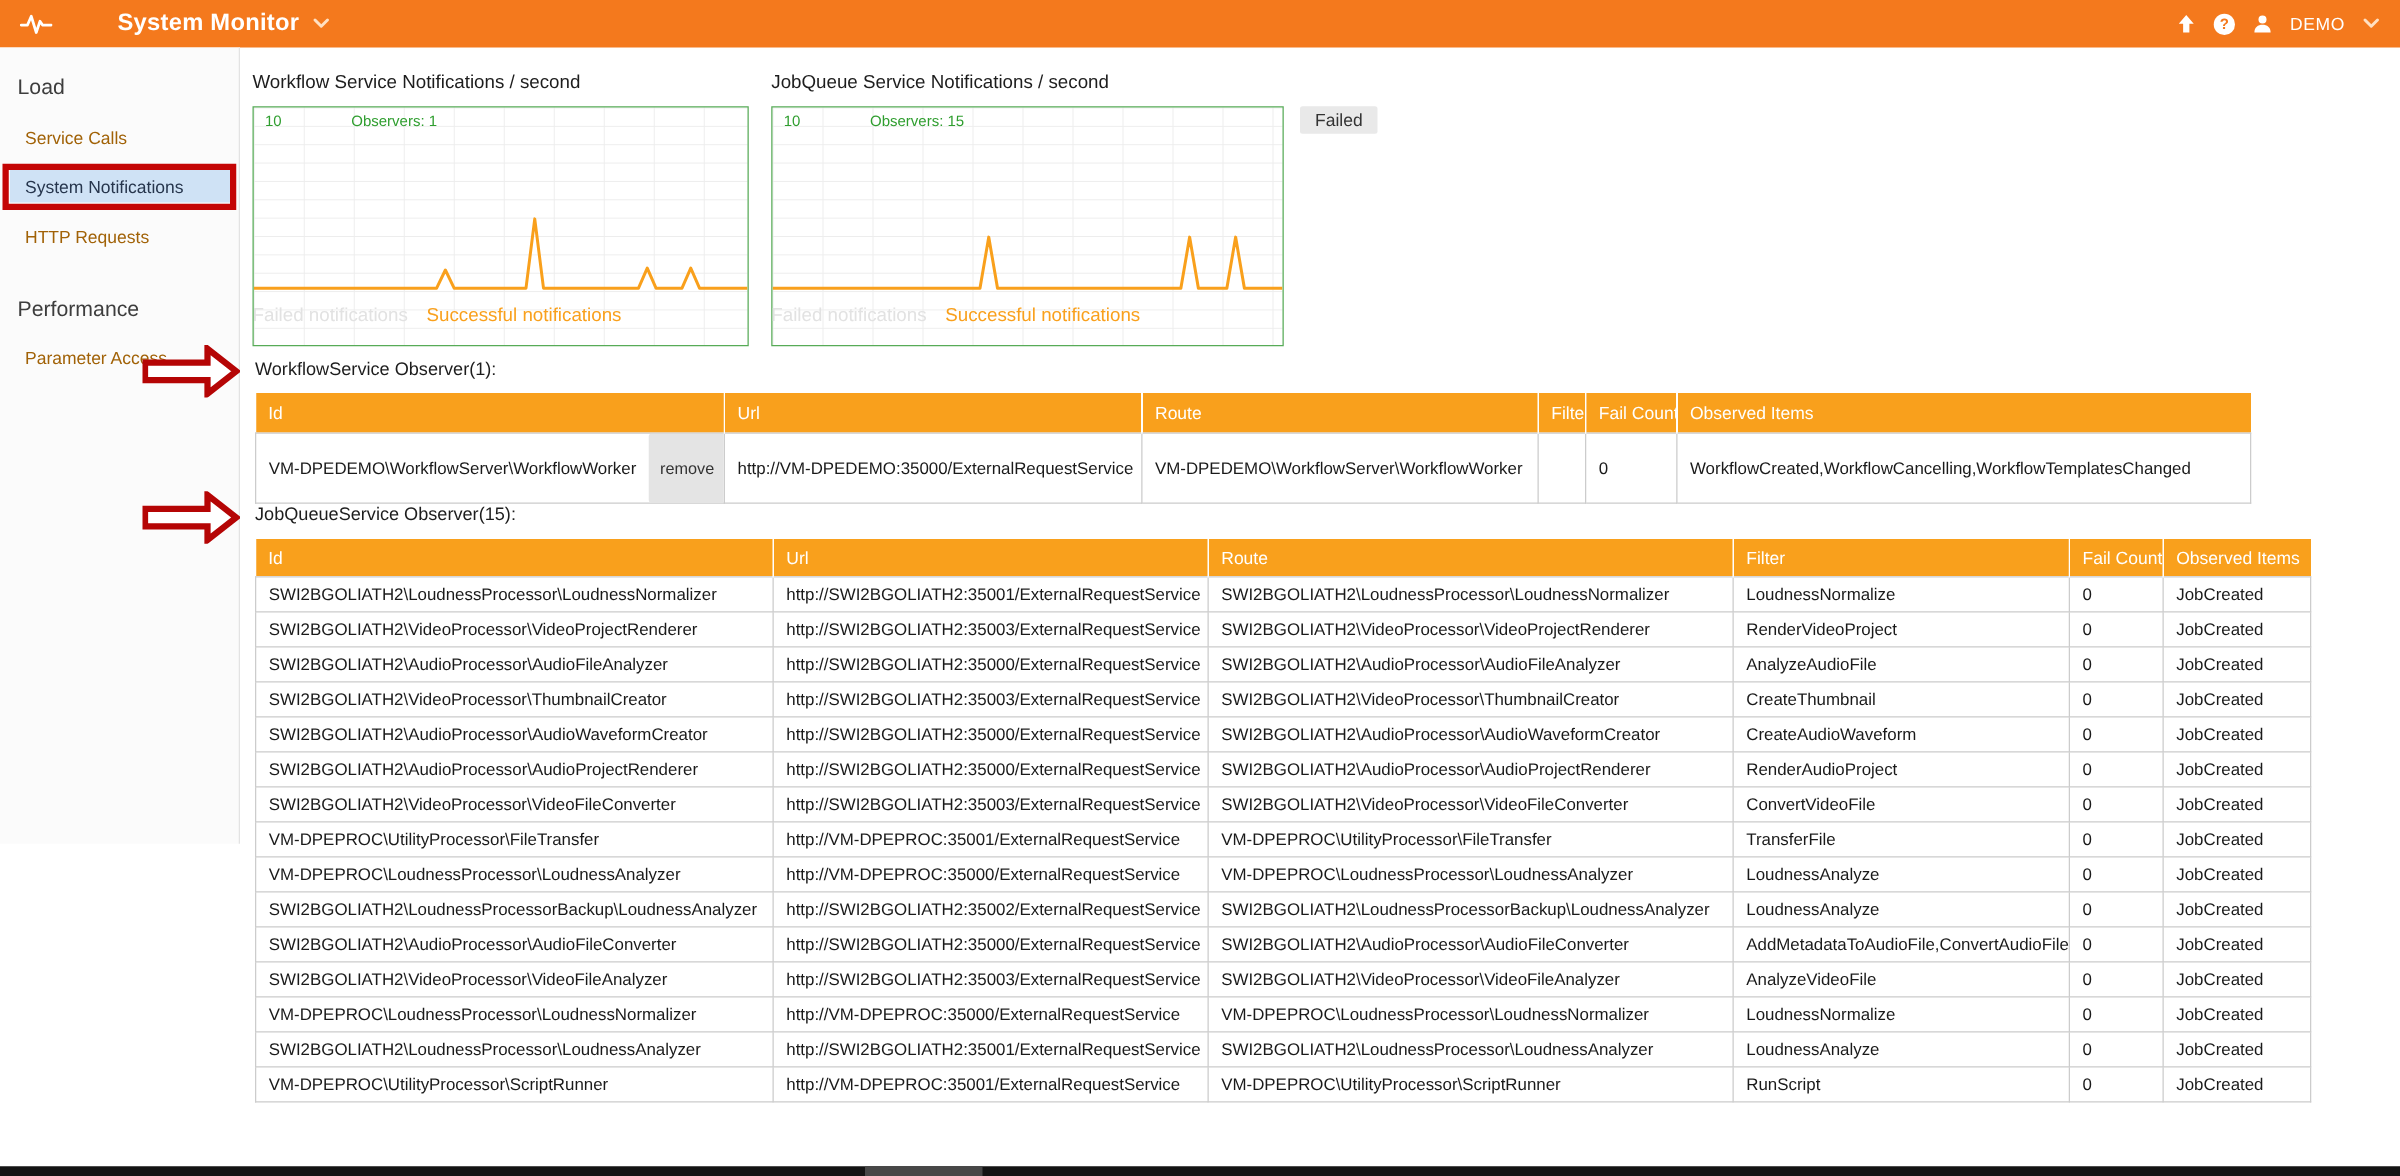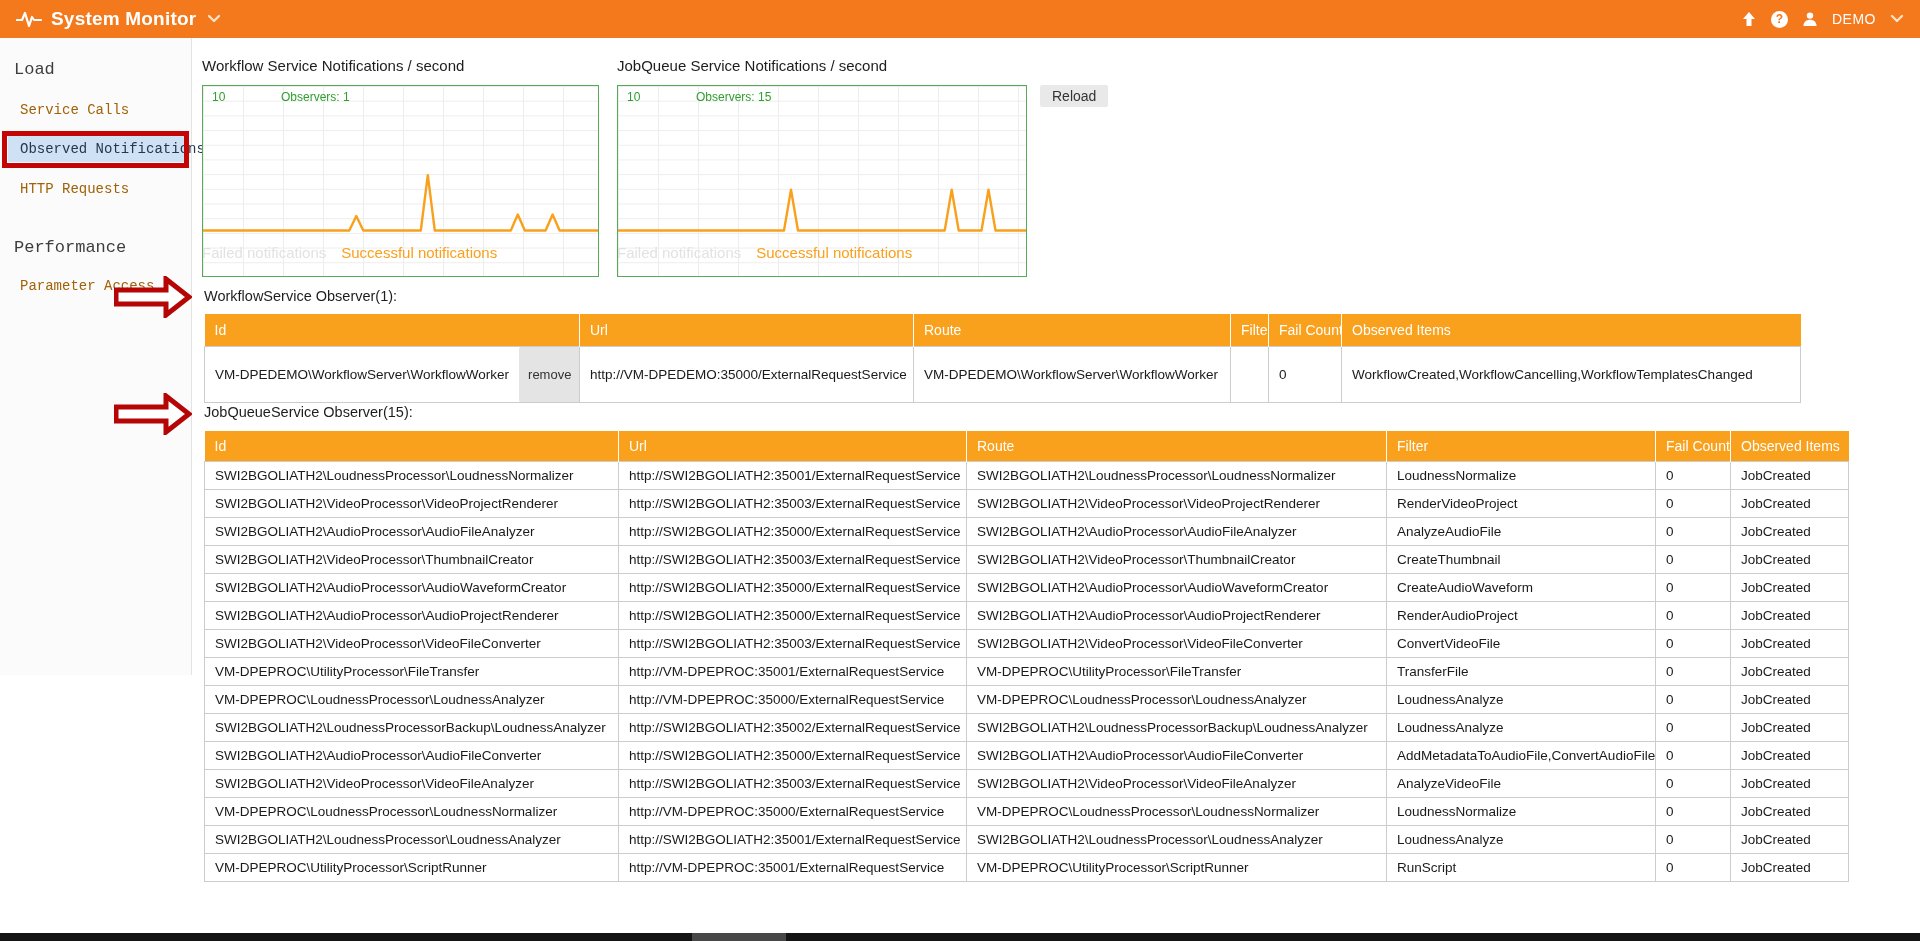--- a/index.html
+++ b/index.html
@@ -9,32 +9,32 @@
     background:#ffffff; font-family:"Liberation Sans", sans-serif; color:#1f1f1f;
   }
 
   
   .topbar {
     position:absolute; left:0; top:0; width:1920px; height:38px;
     background:#F4791D; display:flex; align-items:center; justify-content:space-between;
     padding:0 16px; color:#fff;
   }
   .topbar-left { display:flex; align-items:center; gap:9px; }
-  .app-title { font-size:19px; font-weight:bold; letter-spacing:.2px; }
+  .app-title { font-size:19px; font-weight:bold; letter-spacing:.2px;margin-left:43px; }
   .topbar-right { display:flex; align-items:center; gap:14px; }
   .help-badge {
     width:17px; height:17px; border-radius:50%; background:#fff; color:#F4791D;
     font-size:12px; font-weight:bold; display:flex; align-items:center; justify-content:center;
   }
   .user-name { font-size:14px; letter-spacing:.5px; }
 
   
   .sidebar {
     position:absolute; left:0; top:38px; width:192px; height:637px;
-    background:#FBFBFB; border-right:1px solid #E3E3E3;font-family:Liberation Mono, monospace;
+    background:#FBFBFB; border-right:1px solid #E3E3E3;
   }
   .side-title { position:absolute; left:14px; font-size:17px; color:#3d3d3d; }
   .side-item  { position:absolute; left:20px; font-size:14px; color:#a16207; cursor:pointer; white-space:nowrap; }
   .side-item.selected-bg {
     left:8px; width:176px; padding:5px 0 5px 12px; background:#CFE2F5; color:#27364d;
   }
 
   
   .anno-rect {
     position:absolute; left:2px; top:131px; width:187px; height:37px;
@@ -127,21 +127,21 @@
       <svg width="14" height="10" viewBox="0 0 14 10">
           <path d="M2 2 l5 5 l5 -5" fill="none" stroke="#ffe0c2" stroke-width="2.4" stroke-linecap="round" stroke-linejoin="round"></path>
         </svg>
     </span>
   </div>
 </div>
 
 <div class="sidebar">
   <div class="side-title" style="top:22px;">Load</div>
   <div class="side-item" style="top:64px;">Service Calls</div>
-  <div class="side-item selected-bg" style="top:98px;">Observed Notifications</div>
+  <div class="side-item selected-bg" style="top:98px;">System Notifications</div>
   <div class="side-item" style="top:143px;">HTTP Requests</div>
   <div class="side-title" style="top:200px;">Performance</div>
   <div class="side-item" style="top:240px;">Parameter Access</div>
 </div>
 
 <div class="anno-rect"></div>
 
 <div class="chart-title" style="left:202px; top:57px;">Workflow Service Notifications / second</div>
 <div class="chart-title" style="left:617px; top:57px;">JobQueue Service Notifications / second</div>
 
@@ -162,21 +162,21 @@
 
 <div class="legend" style="left:202px; top:244px;">
   <span class="fail">Failed notifications</span>
   <span class="ok">Successful notifications</span>
 </div>
 <div class="legend" style="left:617px; top:244px;">
   <span class="fail">Failed notifications</span>
   <span class="ok">Successful notifications</span>
 </div>
 
-<button class="reload-btn">Reload</button>
+<button class="reload-btn">Failed</button>
 
 <div class="tbl-heading" style="left:204px; top:288px;">WorkflowService Observer(1):</div>
 <table class="obs-table" style="left:204px; top:314px; width:1596px;">
     <colgroup>
       <col style="width: 375px;">
       <col style="width: 334px;">
       <col style="width: 317px;">
       <col style="width: 38px;">
       <col style="width: 73px;">
       <col style="width: 459px;">

